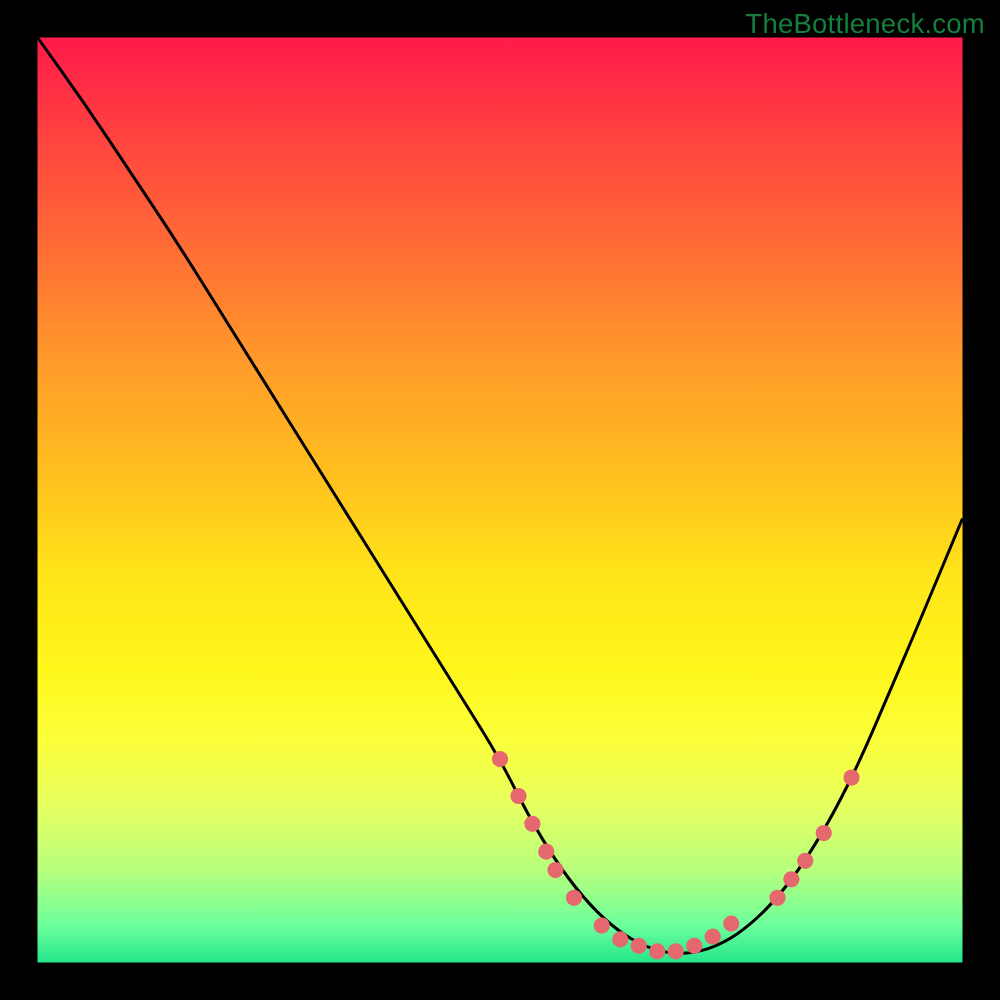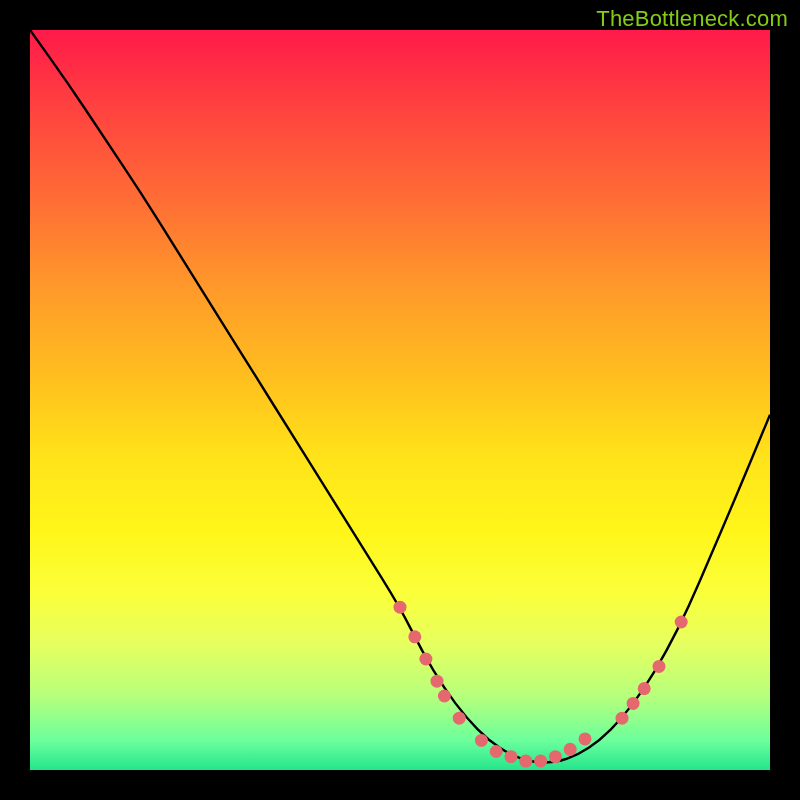--- a/index.html
+++ b/index.html
@@ -28,21 +28,21 @@
       #fbff3a 76%,
       #e6ff60 83%,
       #b7ff7c 90%,
       #6cff9c 96%,
       #24e58b 100%);
   }
   .watermark {
     position: absolute;
     top: 6px;
     right: 12px;
-    color: #84cc16;
+    color: #15803d;
     font-size: 22px;
     font-weight: 500;
     letter-spacing: 0.2px;
     pointer-events: none;
   }
   svg.curve {
     position: absolute;
     left: 0;
     top: 0;
     width: 740px;

